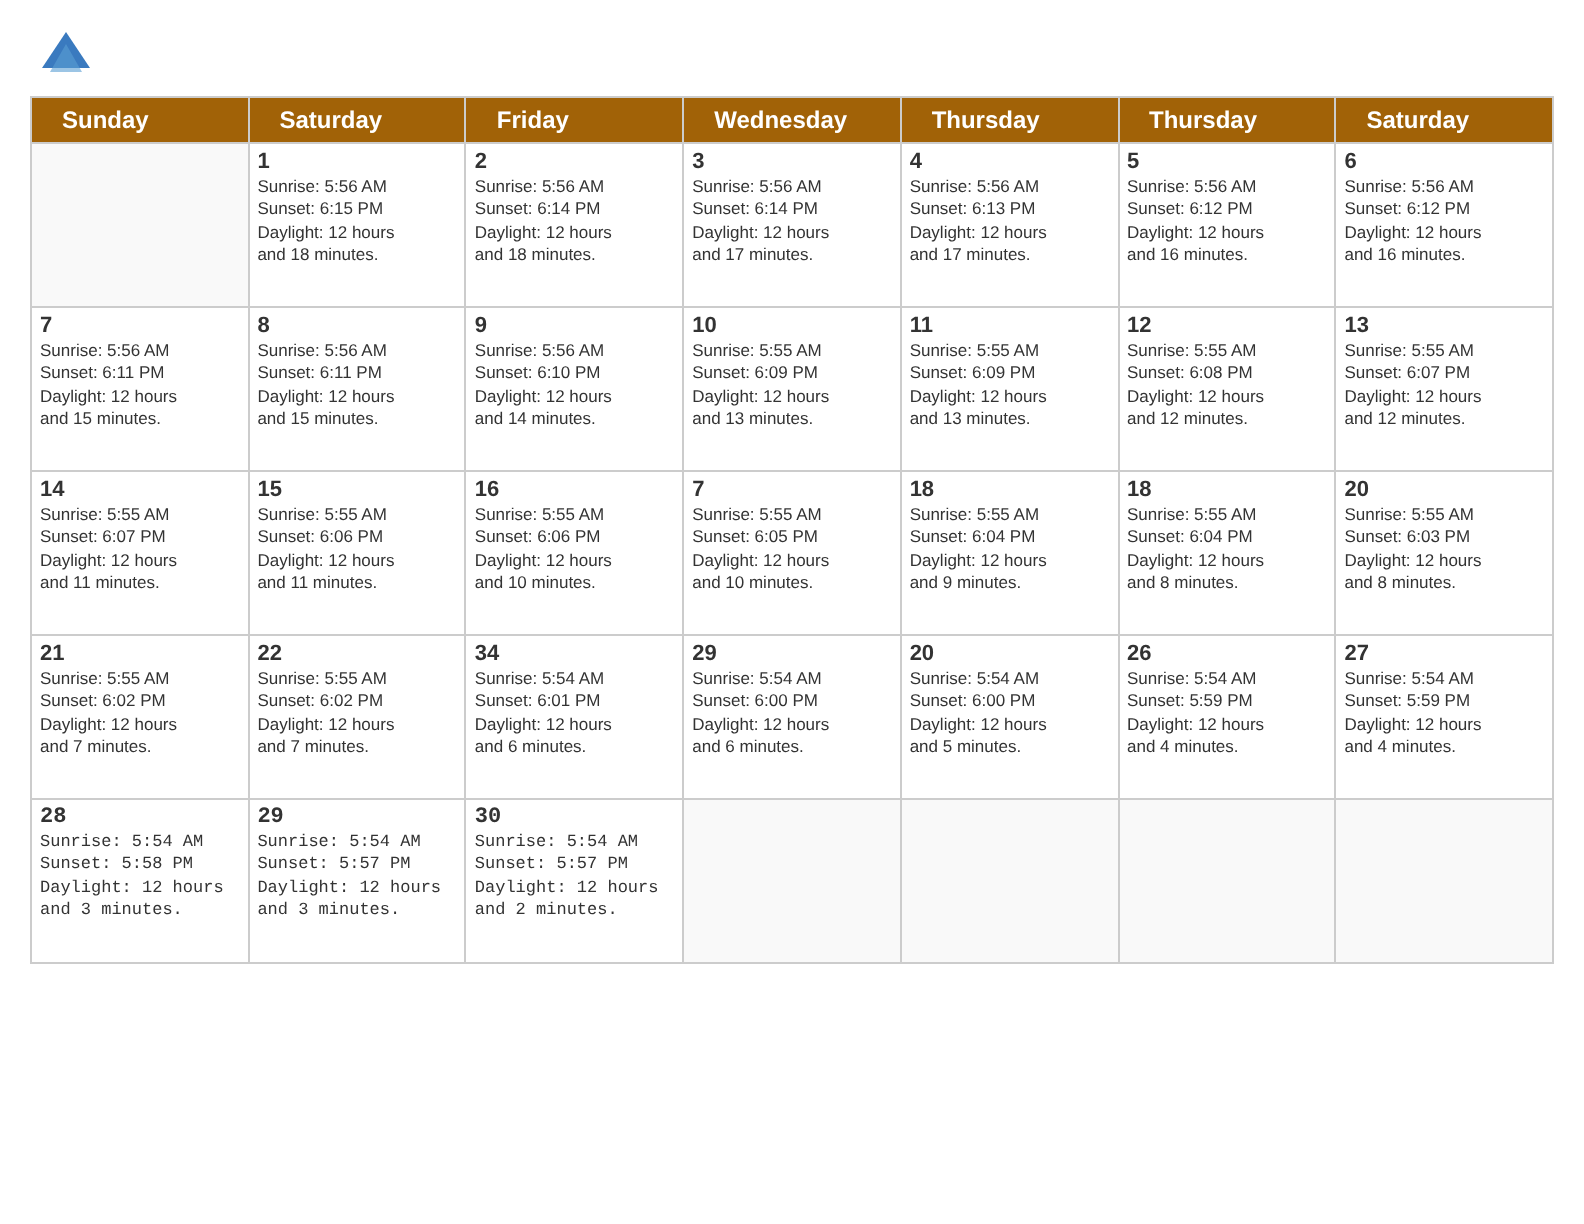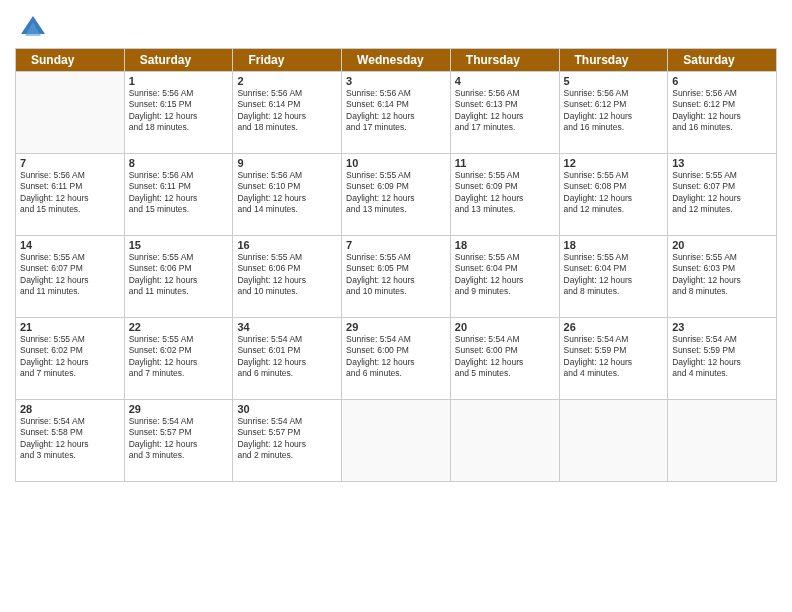--- a/index.html
+++ b/index.html
@@ -93,20 +93,21 @@
       color: #333;
     }
     .empty-cell {
       background: #f9f9f9;
     }
     .week-row td {
       height: 82px;
     }
     .last-row td {
       height: 82px;
+      font-family: Liberation Mono, monospace;
     }
   </style>
 </head>
 <body>
 
 <div class="page">
   <div class="header-area">
     <div class="logo">
       <div class="logo-text">
         <span class="logo-general"></span>
@@ -320,21 +321,21 @@
 and 5 minutes.</div>
           </td>
           <td>
             <span class="day-number">26</span>
             <div class="day-info" style="white-space: pre-line;">Sunrise: 5:54 AM
 Sunset: 5:59 PM
 Daylight: 12 hours
 and 4 minutes.</div>
           </td>
           <td>
-            <span class="day-number">23</span>
+            <span class="day-number">27</span>
             <div class="day-info" style="white-space: pre-line;">Sunrise: 5:54 AM
 Sunset: 5:59 PM
 Daylight: 12 hours
 and 4 minutes.</div>
           </td>
         </tr>
         <tr class="last-row">
           <td>
             <span class="day-number">28</span>
             <div class="day-info" style="white-space: pre-line;">Sunrise: 5:54 AM

